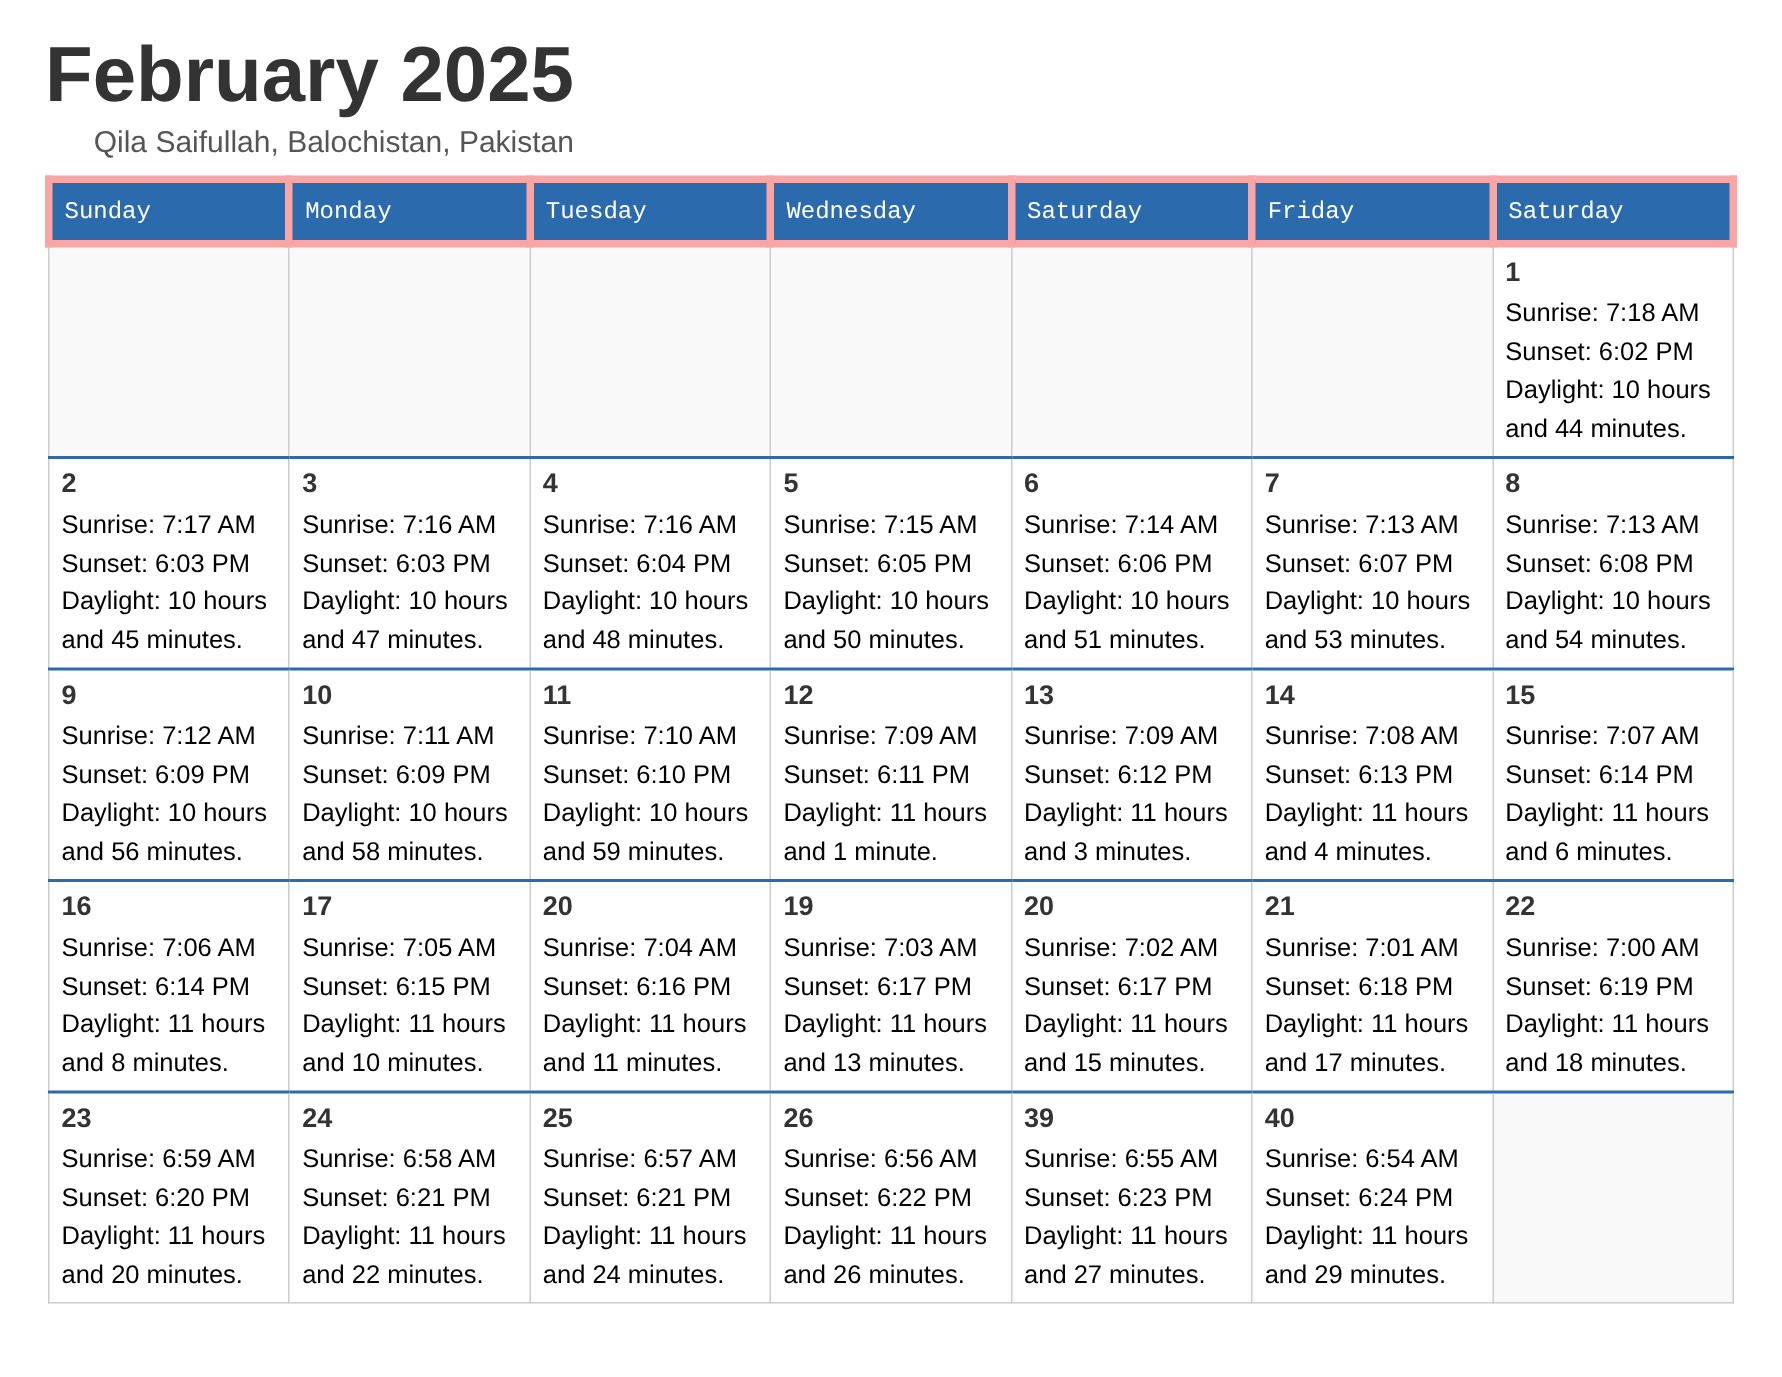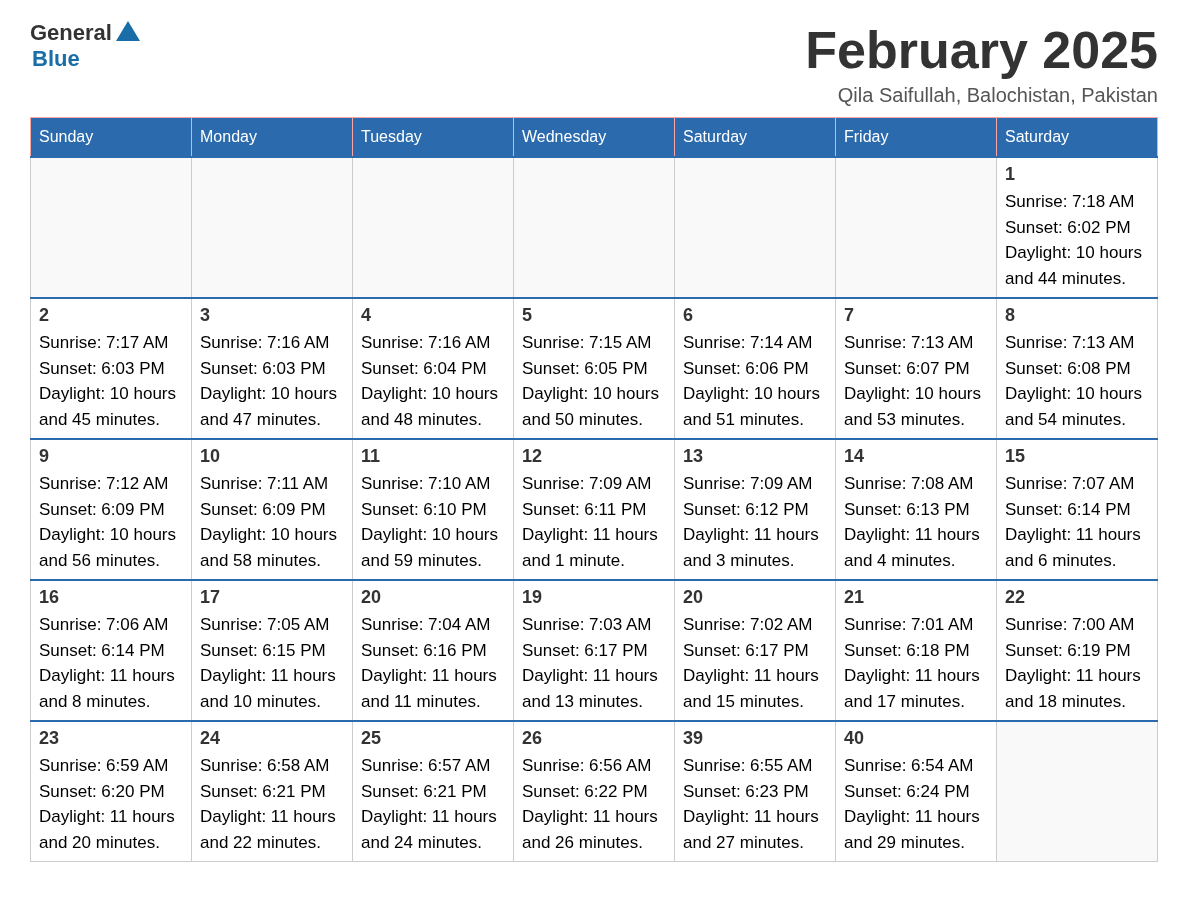--- a/index.html
+++ b/index.html
@@ -63,21 +63,22 @@
       border-collapse: collapse;
       margin-top: 10px;
     }
     .calendar th {
       background-color: #2a6aad;
       color: #fff;
       padding: 10px 8px;
       text-align: left;
       font-size: 16px;
       font-weight: normal;
-      border: 1px solid #fca5a5;
+      border: 5px solid #fca5a5;
+      font-family: Liberation Mono, monospace;
     }
     .calendar td {
       border: 1px solid #ccc;
       vertical-align: top;
       padding: 6px 8px;
       width: 14.28%;
       height: 120px;
     }
     .calendar tr:first-child td {
       border-top: 2px solid #2a6aad;
@@ -97,27 +98,20 @@
       line-height: 1.5;
     }
     .empty-cell {
       background: #f9f9f9;
     }
   </style>
 </head>
 <body>
 
 <div class="header">
-  <div class="logo">
-    <div class="logo-top">
-      <span class="logo-general">General</span>
-      <div class="logo-triangle"></div>
-    </div>
-    <span class="logo-blue">Blue</span>
-  </div>
   <div class="title-section">
     <div class="main-title">February 2025</div>
     <div class="subtitle">Qila Saifullah, Balochistan, Pakistan</div>
   </div>
 </div>
 
 <table class="calendar">
   <thead>
     <tr>
     <th>Sunday</th>

